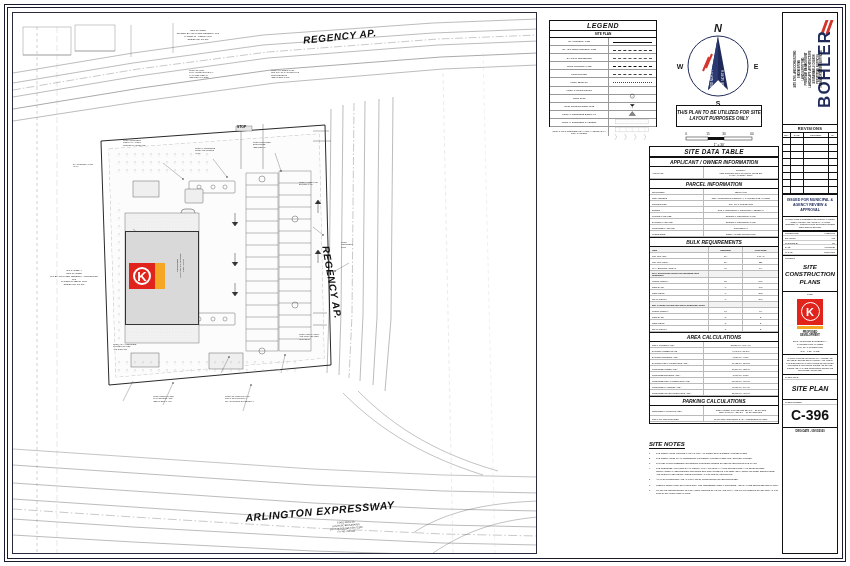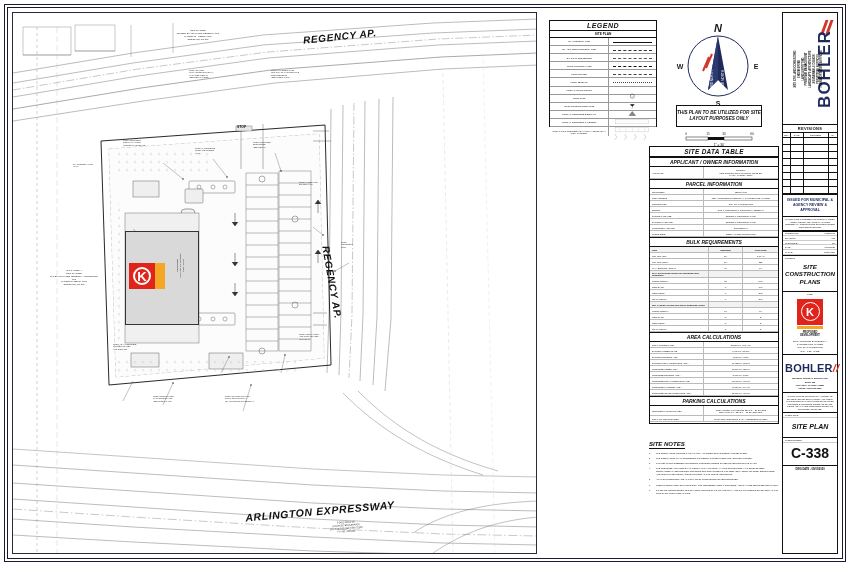--- a/index.html
+++ b/index.html
@@ -1041,39 +1041,32 @@
       </div>
       <div class="ck-tb-strip"></div>
       <div class="client-sub" style="white-space:pre-line;">PROPOSED
 DEVELOPMENT</div>
       <div class="client-addr" style="white-space:pre-line;">5501 ARLINGTON EXPRESSWAY
 JACKSONVILLE, FL 32211
 CITY OF JACKSONVILLE
 S 34 - T 2S - R 27E</div>
     </div>
 
-    <div class="tb-cell" id="tb-bohler-bottom">
-      <div class="bohler-h"><span>BOHLER</span><span class="sl">//</span></div>
-      <div class="bohler-addr" style="white-space:pre-line;">135 WEST CENTRAL BOULEVARD,
-SUITE 600
-ORLANDO, FLORIDA 32801
-Phone: (321) 236-2000</div>
-    </div>
 
     <div class="tb-cell">
       <div class="discl">THIS DRAWING BEARS ORIGINALLY A SIGNED AND SEALED BY BOHLER SOUTH FLORIDA, INC. USE OF THIS DOCUMENT BY THIRD PARTIES OR FOR OTHER PURPOSES IS PROHIBITED. SIGNED AND SEALED COPIES ARE AVAILABLE. ELECTRONIC COPIES ARE NOT SIGNED AND SEALED.</div>
     </div>
 
     <div class="tb-cell">
       <div class="sheet-lbl">SHEET TITLE:</div>
       <div class="sheet-title-big">SITE PLAN</div>
     </div>
 
     <div class="tb-cell">
       <div class="sheet-lbl">SHEET NUMBER:</div>
-      <div class="sheet-num-big">C-338</div>
+      <div class="sheet-num-big">C-396</div>
     </div>
 
     <div class="tb-cell" style="border-bottom:none;">
       <div class="dwg-date">DWG DATE - 09/01/2020</div>
     </div>
   </div>
 </div>
 
 </body></html>

